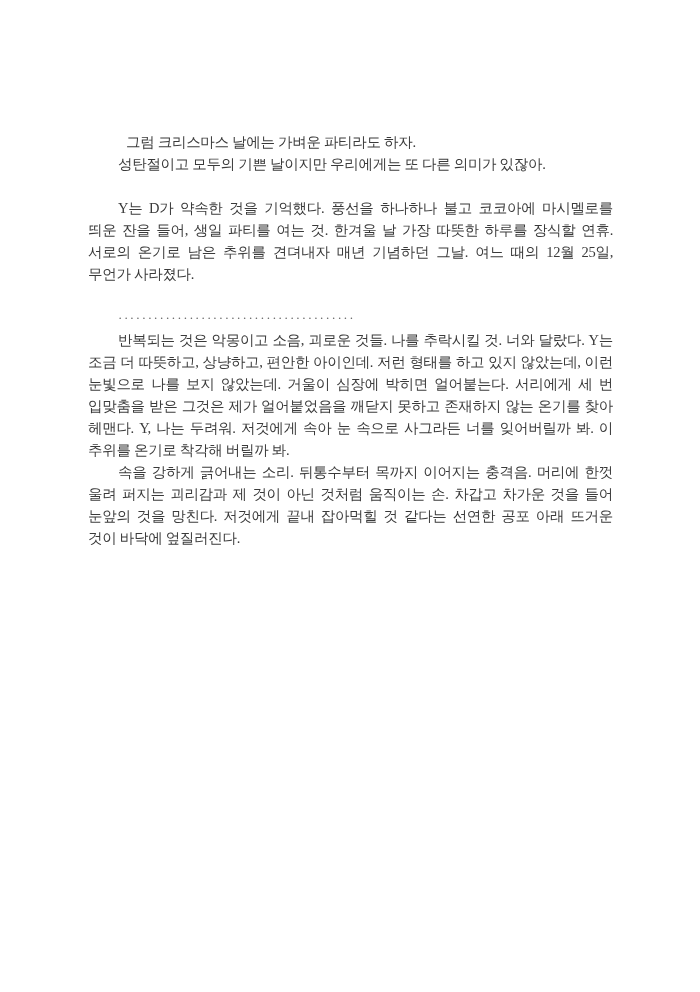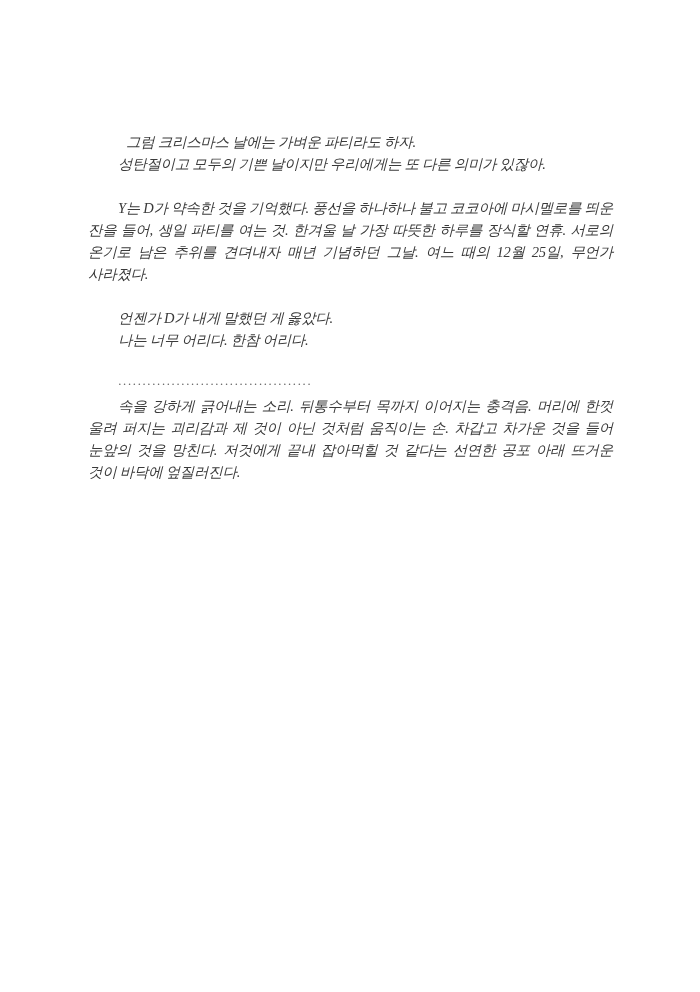--- a/index.html
+++ b/index.html
@@ -19,21 +19,20 @@
   .content {
     position: absolute;
     left: 88px;
     top: 131px;
     width: 525px;
     font-size: 14.5px;
     line-height: 22px;
     letter-spacing: -0.3px;
     text-align: justify;
     word-break: keep-all;
-    font-style: italic;
   }
   .content p {
     margin: 0;
   }
   .dialogue {
     margin: 0 0 22px 0;
     padding-left: 30px;
     text-align: left;
   }
   .dline {
@@ -68,26 +67,23 @@
       <p class="dline extra-indent">그럼 크리스마스 날에는 가벼운 파티라도 하자.</p>
       <p class="dline">성탄절이고 모두의 기쁜 날이지만 우리에게는 또 다른 의미가 있잖아.</p>
     </div>
 
     <p class="body-para">Y는 D가 약속한 것을 기억했다. 풍선을 하나하나 불고 코코아에 마시멜로를 띄운 잔을 들어, 생일 파티를 여는 것. 한겨울 날 가장 따뜻한 하루를 장식할 연휴. 서로의 온기로 남은 추위를 견뎌내자 매년 기념하던 그날. 여느 때의 12월 25일, 무언가 사라졌다.</p>
 
     <div class="dialogue">
     </div>
 
 
-    <div class="dialogue">
-      <p class="dline">언젠가 D가 내게 말했던 게 옳았다.</p>
-      <p class="dline">나는 너무 어리다. 한참 어리다.</p>
-    </div>
 
     <p class="divider">········································</p>
 
+    <p class="body-para">반복되는 것은 악몽이고 소음, 괴로운 것들. 나를 추락시킬 것. 너와 달랐다. Y는 조금 더 따뜻하고, 상냥하고, 편안한 아이인데. 저런 형태를 하고 있지 않았는데, 이런 눈빛으로 나를 보지 않았는데. 거울이 심장에 박히면 얼어붙는다. 서리에게 세 번 입맞춤을 받은 그것은 제가 얼어붙었음을 깨닫지 못하고 존재하지 않는 온기를 찾아 헤맨다. Y, 나는 두려워. 저것에게 속아 눈 속으로 사그라든 너를 잊어버릴까 봐. 이 추위를 온기로 착각해 버릴까 봐.</p>
 
 
 
     <p class="body-para last">속을 강하게 긁어내는 소리. 뒤통수부터 목까지 이어지는 충격음. 머리에 한껏 울려 퍼지는 괴리감과 제 것이 아닌 것처럼 움직이는 손. 차갑고 차가운 것을 들어 눈앞의 것을 망친다. 저것에게 끝내 잡아먹힐 것 같다는 선연한 공포 아래 뜨거운 것이 바닥에 엎질러진다.</p>
 
   </div>
 </div>
 
 </body></html>

